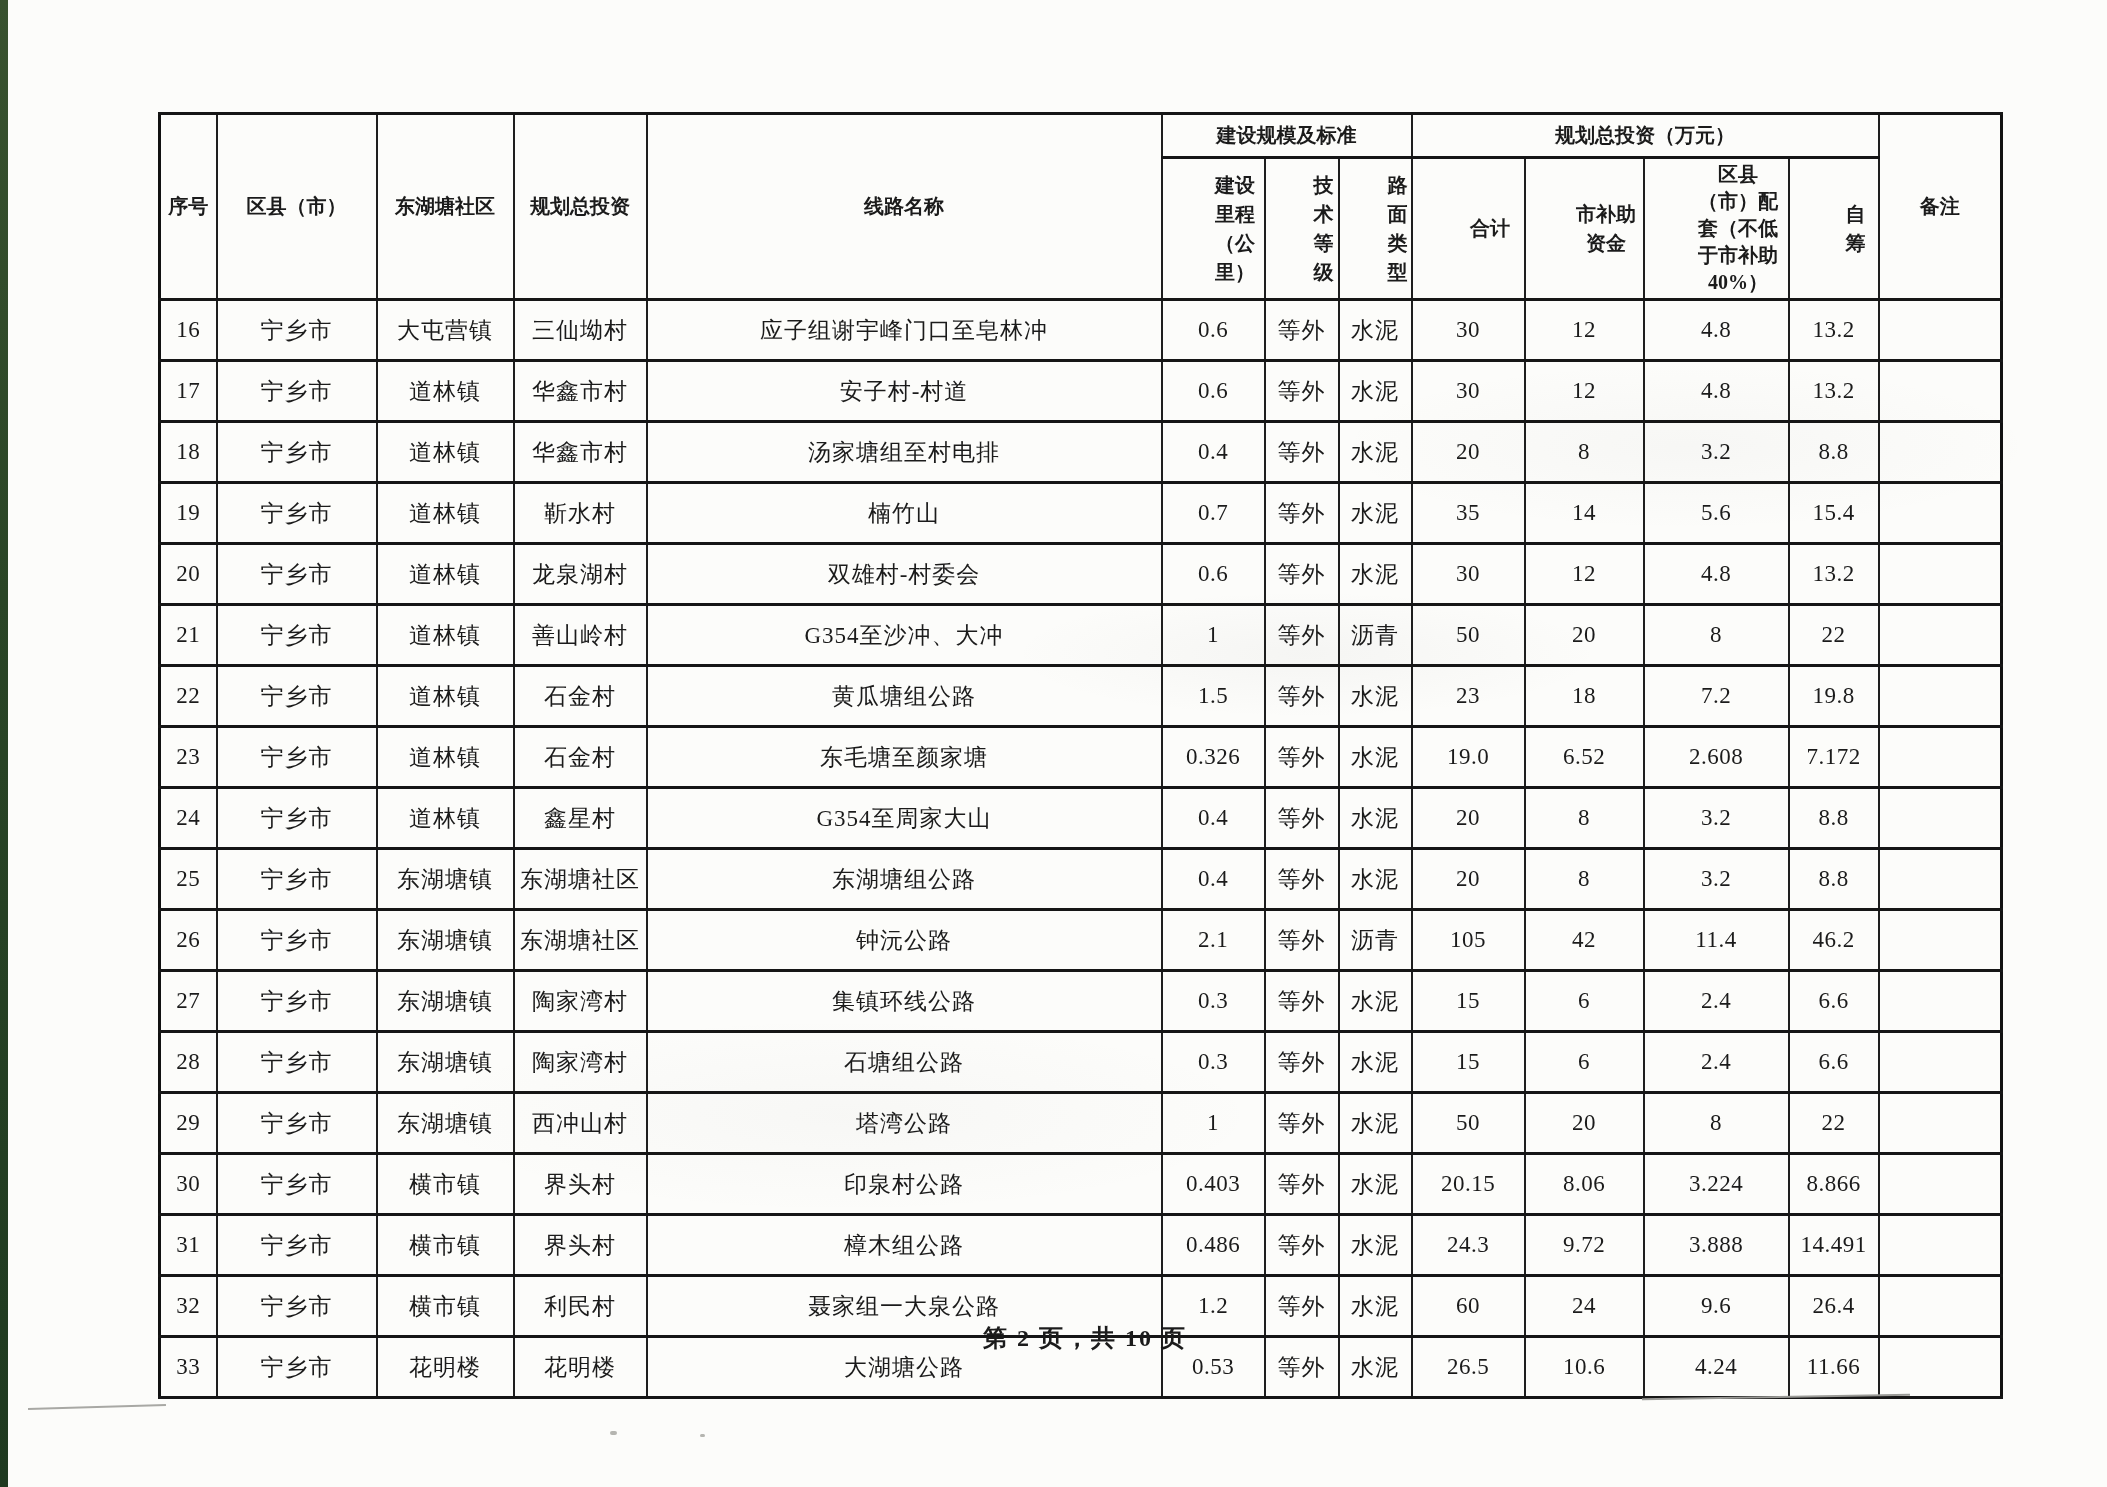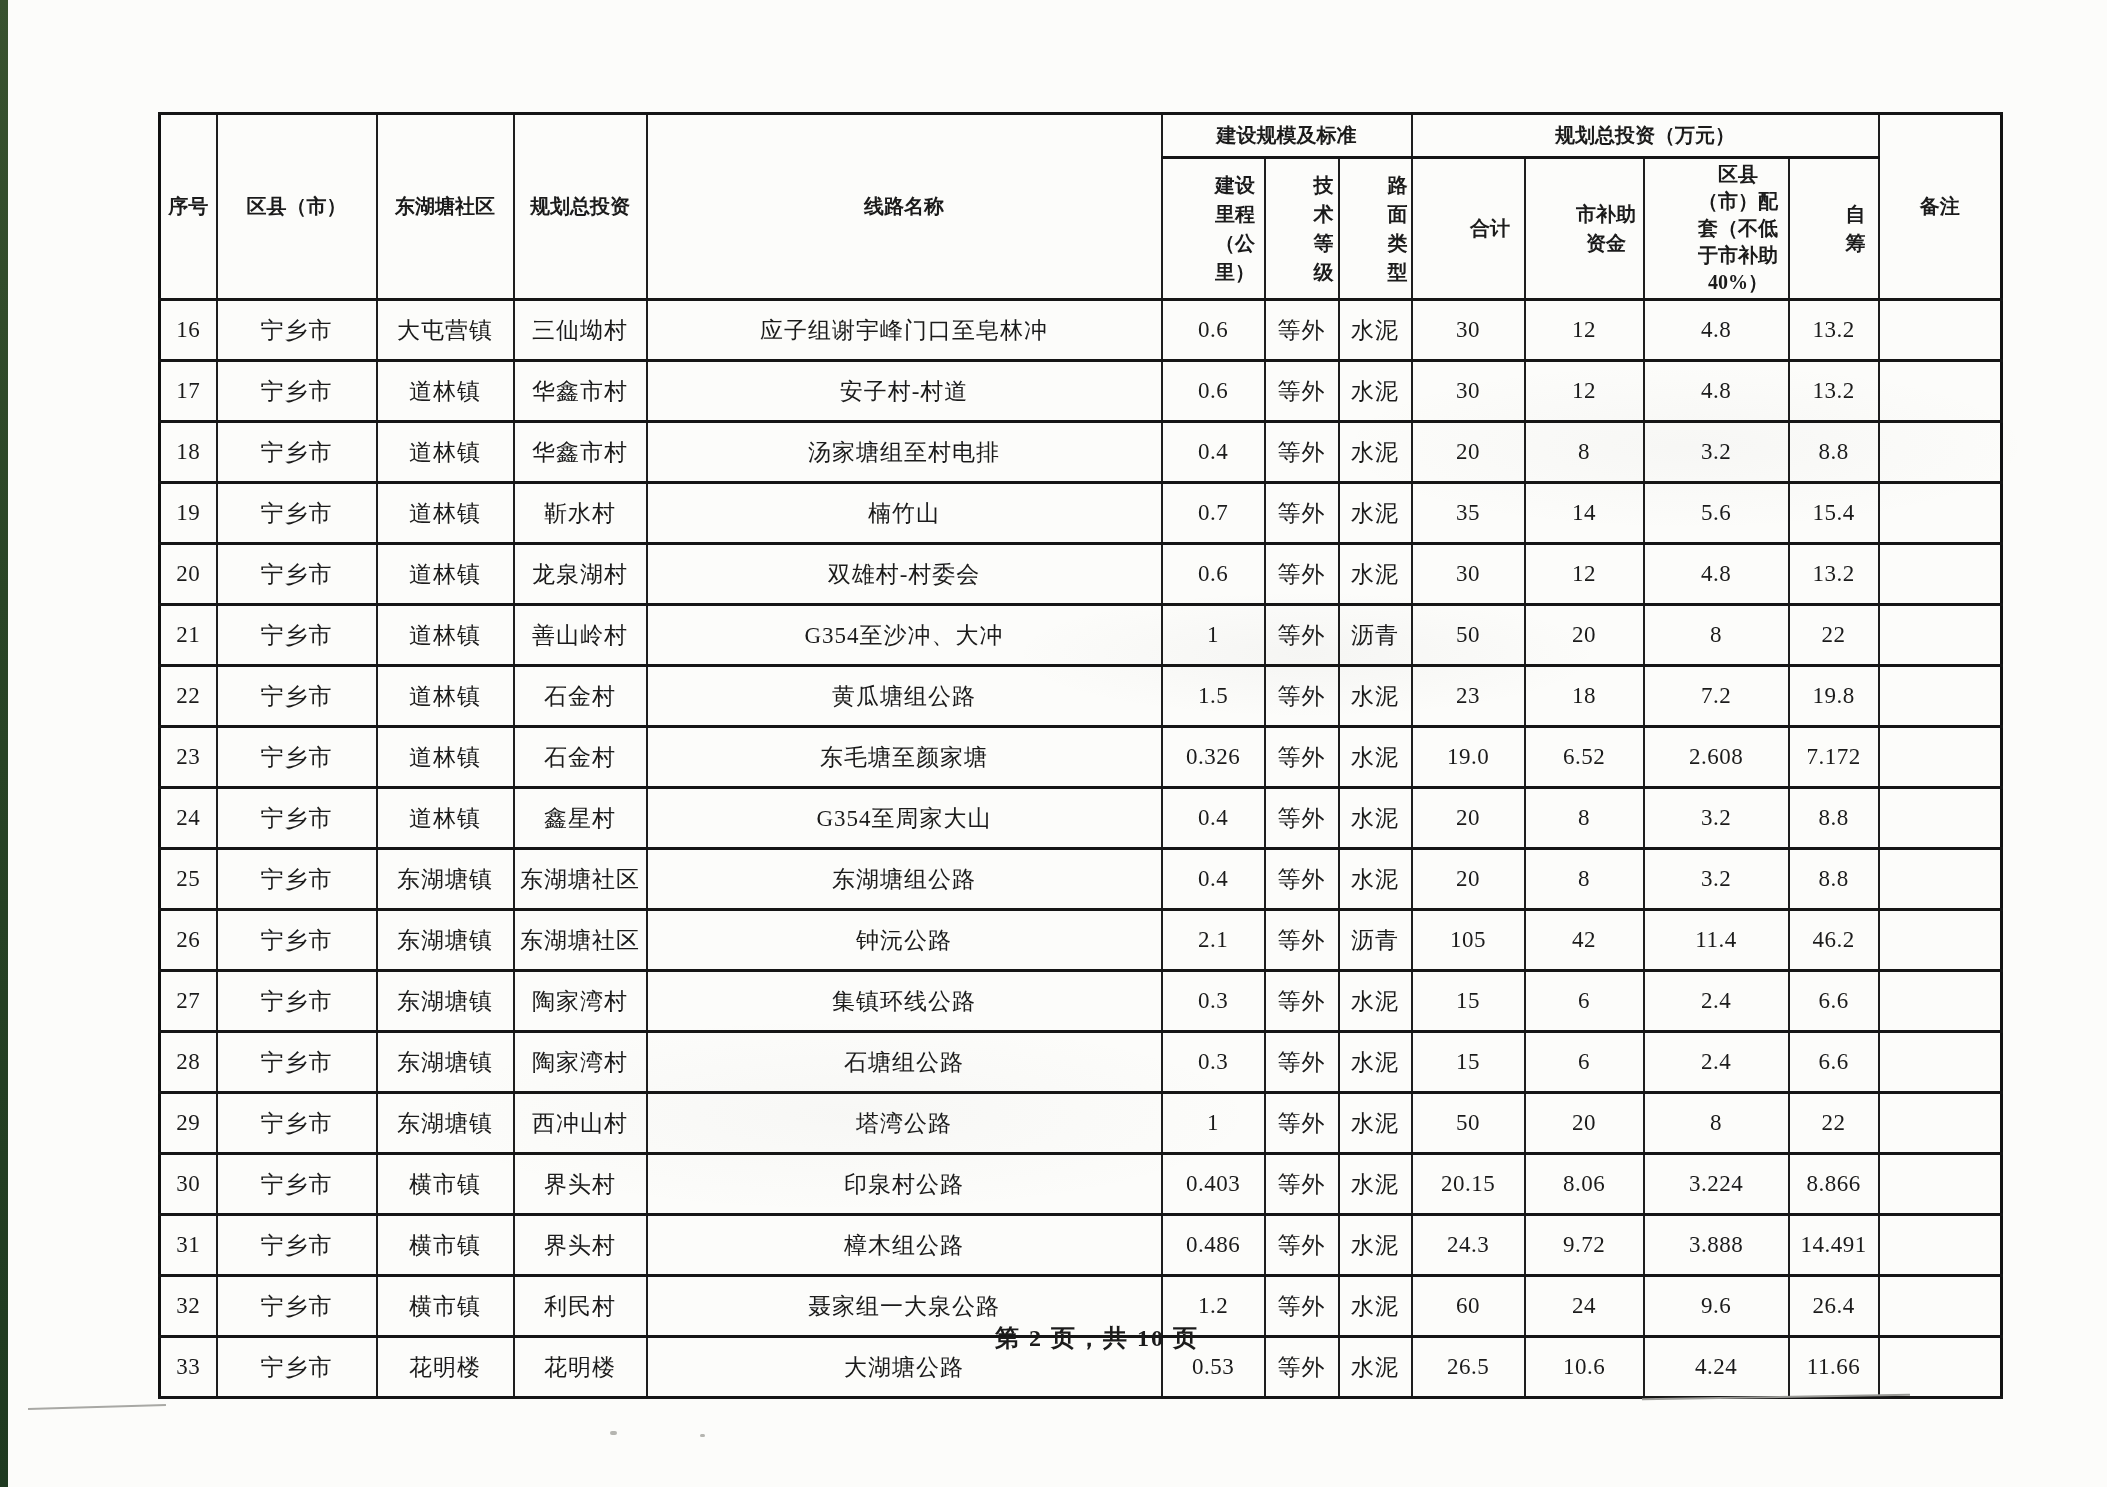--- a/index.html
+++ b/index.html
@@ -53,21 +53,21 @@
     font-weight: 500;
     font-size: 23px;
     height: 54px;
     letter-spacing: 1px;
   }
   .tbl tbody td.num { letter-spacing: 0.5px; }
   tr.grp { height: 44px; }
   tr.sub { height: 130px; }
   .footer {
     position: absolute;
-    left: 176px;
+    left: 164px;
     top: 1322px;
     width: 1842px;
     text-align: center;
     font-size: 24px;
     font-weight: 600;
     letter-spacing: 2px;
   }
   .artifact { position: absolute; background: #a8a8a4; }
   .art-line-bl { left: 28px;  top: 1406px; width: 138px; height: 2px; transform: rotate(-1.6deg); }
   .art-line-br { left: 1642px; top: 1396px; width: 268px; height: 2px; background:#9a9a96; transform: rotate(-1deg); }

